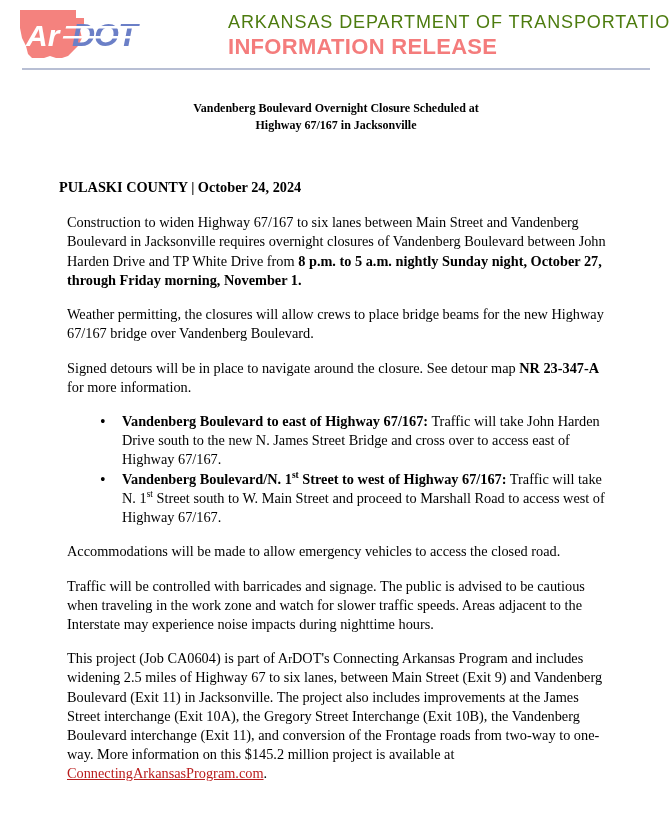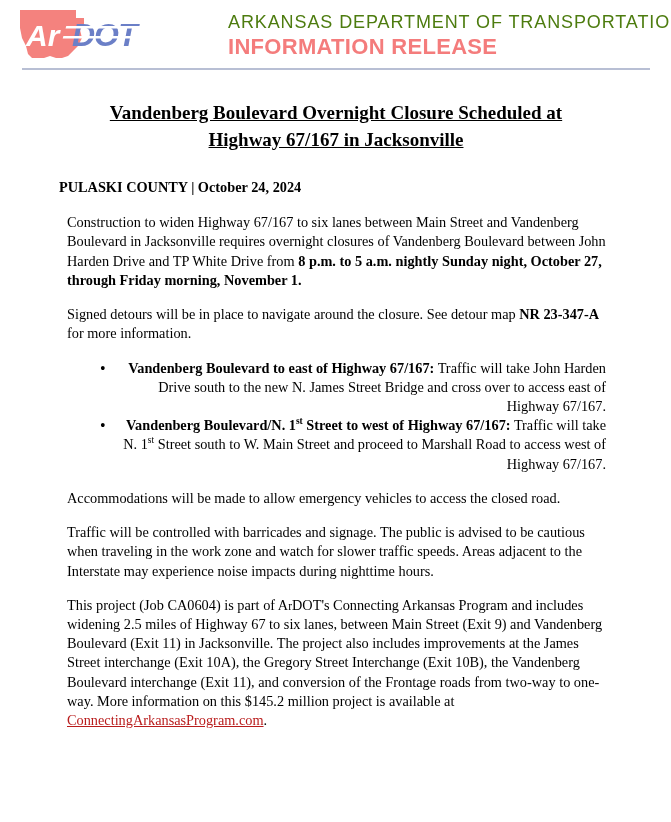--- a/index.html
+++ b/index.html
@@ -57,24 +57,23 @@
     width: 628px; height: 2px;
     background: #b8bfd4;
   }
 
   
   .doc-title {
     position: absolute;
     left: 62px; top: 100px;
     width: 548px;
     text-align: center;
-    font-size: 19px;
+    font-size: 12px;
     font-weight: bold;
     line-height: 1.42;
-    text-decoration: underline;
   }
 
   
   .body-area {
     position: absolute;
     left: 59px; top: 178px;
     width: 547px;
     font-size: 14.3px;
     line-height: 1.345;
   }
@@ -98,21 +97,20 @@
   }
   a.doclink {
     color: #b91c1c;
     text-decoration: underline;
   }
 
   ul.bullets {
     margin: 0 0 15px 0;
     padding: 0 0 0 41px;
     list-style: none;
-    text-align: right;
   }
   ul.bullets > li {
     position: relative;
     margin: 0 0 0 0;
     padding-left: 22px;
     line-height: 1.345;
   }
   ul.bullets > li::before {
     content: "\2022";
     position: absolute;
@@ -166,20 +164,21 @@
   </div>
 
   <div class="body-area">
 
     <p class="dateline">PULASKI COUNTY | October 24, 2024</p>
 
     <p class="para">
       <span>Construction to widen Highway 67/167 to six lanes between Main Street and Vandenberg Boulevard in Jacksonville requires overnight closures of Vandenberg Boulevard between John Harden Drive and TP White Drive from </span><b>8 p.m. to 5 a.m. nightly Sunday night, October 27, through Friday morning, November 1.</b>
     </p>
 
+    <p class="para">Weather permitting, the closures will allow crews to place bridge beams for the new Highway 67/167 bridge over Vandenberg Boulevard.</p>
 
     <p class="para">
       <span>Signed detours will be in place to navigate around the closure. See detour map </span><b>NR 23-347-A</b><span> for more information.</span>
     </p>
 
     <ul class="bullets">
       <li>
         <b>Vandenberg Boulevard to east of Highway 67/167:</b><span> Traffic will take John Harden Drive south to the new N. James Street Bridge and cross over to access east of Highway 67/167.</span>
       </li>
       <li>

